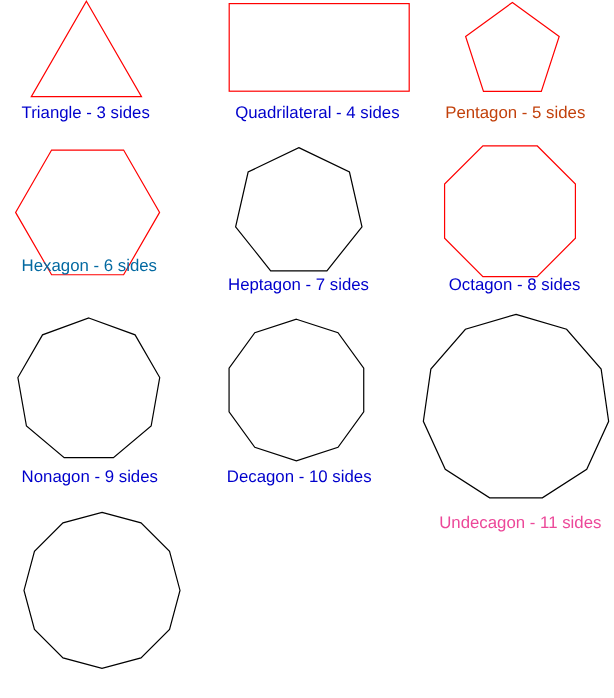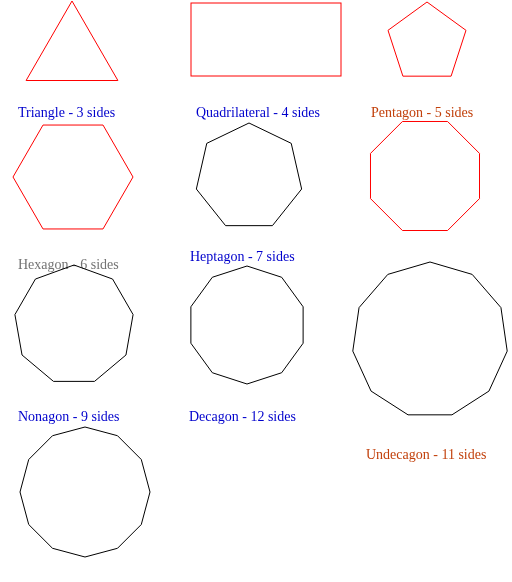--- a/index.html
+++ b/index.html
@@ -23,23 +23,22 @@
   }
   .figure {
     position: absolute;
   }
   .shape-label {
     position: absolute;
     white-space: nowrap;
     color: #0000cc;
     font-size: 14px;
     line-height: 16px;
-    font-family: Liberation Serif, serif;
+    font-family: Liberation Sans, sans-serif;
     letter-spacing: 0px;
-    margin-top: 20px;
   }
 </style>
 </head>
 <body>
 
 <div id="page-root">
     <div class="figure" style="left: 0px; top: 0px; width: 512px; height: 582px;">
       <svg width="512" height="582" viewBox="0 0 512 582" style="position: absolute; left: 0px; top: 0px; pointer-events: none;">
         <polygon points="72.00,1.00 117.90,80.50 26.10,80.50" fill="none" stroke="#ff0000" stroke-width="1" shape-rendering="geometricPrecision"></polygon>
       </svg>
@@ -54,49 +53,50 @@
     <div class="figure" style="left: 0px; top: 0px; width: 512px; height: 582px;">
       <svg width="512" height="582" viewBox="0 0 512 582" style="position: absolute; left: 0px; top: 0px; pointer-events: none;">
         <polygon points="427.00,2.00 465.99,30.33 451.10,76.17 402.90,76.17 388.01,30.33" fill="none" stroke="#ff0000" stroke-width="1" shape-rendering="geometricPrecision"></polygon>
       </svg>
       <div class="shape-label" style="left: 371px; top: 85px; color: #c2410c;">Pentagon - 5 sides</div>
     </div>
     <div class="figure" style="left: 0px; top: 0px; width: 512px; height: 582px;">
       <svg width="512" height="582" viewBox="0 0 512 582" style="position: absolute; left: 0px; top: 0px; pointer-events: none;">
         <polygon points="133.00,177.00 103.00,228.96 43.00,228.96 13.00,177.00 43.00,125.04 103.00,125.04" fill="none" stroke="#ff0000" stroke-width="1" shape-rendering="geometricPrecision"></polygon>
       </svg>
-      <div class="shape-label" style="left: 18px; top: 237px; color: #737373;">Hexagon - 6 sides</div>
+      <div class="shape-label" style="left: 18px; top: 213px; color: #0369a1;">Hexagon - 6 sides</div>
     </div>
     <div class="figure" style="left: 0px; top: 0px; width: 440px; height: 582px;">
       <svg width="512" height="582" viewBox="0 0 512 582" style="position: absolute; left: 0px; top: 0px; pointer-events: none;">
         <polygon points="249.00,123.00 291.22,143.33 301.65,189.02 272.43,225.65 225.57,225.65 196.35,189.02 206.78,143.33" fill="none" stroke="#000000" stroke-width="1" shape-rendering="geometricPrecision"></polygon>
       </svg>
       <div class="shape-label" style="left: 190px; top: 229px; color: rgb(0, 0, 204);">Heptagon - 7 sides</div>
     </div>
     <div class="figure" style="left: 0px; top: 0px; width: 512px; height: 582px;">
       <svg width="512" height="582" viewBox="0 0 512 582" style="position: absolute; left: 0px; top: 0px; pointer-events: none;">
         <polygon points="447.58,121.49 479.51,153.42 479.51,198.58 447.58,230.51 402.42,230.51 370.49,198.58 370.49,153.42 402.42,121.49" fill="none" stroke="#ff0000" stroke-width="1" shape-rendering="geometricPrecision"></polygon>
       </svg>
+      <div class="shape-label" style="left: 374px; top: 229px; color: rgb(0, 0, 204);">Octagon - 8 sides</div>
     </div>
     <div class="figure" style="left: 0px; top: 0px; width: 512px; height: 582px;">
       <svg width="512" height="582" viewBox="0 0 512 582" style="position: absolute; left: 0px; top: 0px; pointer-events: none;">
         <polygon points="74.00,265.00 112.57,279.04 133.09,314.58 125.96,355.00 94.52,381.38 53.48,381.38 22.04,355.00 14.91,314.58 35.43,279.04" fill="none" stroke="#000000" stroke-width="1" shape-rendering="geometricPrecision"></polygon>
       </svg>
       <div class="shape-label" style="left: 18px; top: 389px; color: rgb(0, 0, 204); text-align: right;">Nonagon - 9 sides</div>
     </div>
     <div class="figure" style="left: 0px; top: 0px; width: 512px; height: 582px;">
       <svg width="512" height="582" viewBox="0 0 512 582" style="position: absolute; left: 0px; top: 0px; pointer-events: none;">
         <polygon points="247.00,266.00 281.68,277.27 303.11,306.77 303.11,343.23 281.68,372.73 247.00,384.00 212.32,372.73 190.89,343.23 190.89,306.77 212.32,277.27" fill="none" stroke="#000000" stroke-width="1" shape-rendering="geometricPrecision"></polygon>
       </svg>
-      <div class="shape-label" style="left: 189px; top: 389px; color: rgb(0, 0, 204);">Decagon - 12 sides</div>
+      <div class="shape-label" style="left: 189px; top: 389px; color: rgb(0, 0, 204);">Decagon - 10 sides</div>
     </div>
     <div class="figure" style="left: 0px; top: 0px; width: 512px; height: 582px;">
       <svg width="512" height="582" viewBox="0 0 512 582" style="position: absolute; left: 0px; top: 0px; pointer-events: none;">
         <polygon points="430.00,262.00 472.17,274.38 500.95,307.60 507.21,351.10 488.95,391.08 451.98,414.84 408.02,414.84 371.05,391.08 352.79,351.10 359.05,307.60 387.83,274.38" fill="none" stroke="#000000" stroke-width="1" shape-rendering="geometricPrecision"></polygon>
       </svg>
-      <div class="shape-label" style="left: 366px; top: 427px; color: #c2410c;">Undecagon - 11 sides</div>
+      <div class="shape-label" style="left: 366px; top: 427px; color: #ec4899;">Undecagon - 11 sides</div>
     </div>
     <div class="figure" style="left: 0px; top: 0px; width: 512px; height: 582px;">
       <svg width="512" height="582" viewBox="0 0 512 582" style="position: absolute; left: 0px; top: 0px; pointer-events: none;">
         <polygon points="85.00,427.00 117.50,435.71 141.29,459.50 150.00,492.00 141.29,524.50 117.50,548.29 85.00,557.00 52.50,548.29 28.71,524.50 20.00,492.00 28.71,459.50 52.50,435.71" fill="none" stroke="#000000" stroke-width="1" shape-rendering="geometricPrecision"></polygon>
       </svg>
     </div>
   </div>
 
 </body></html>

